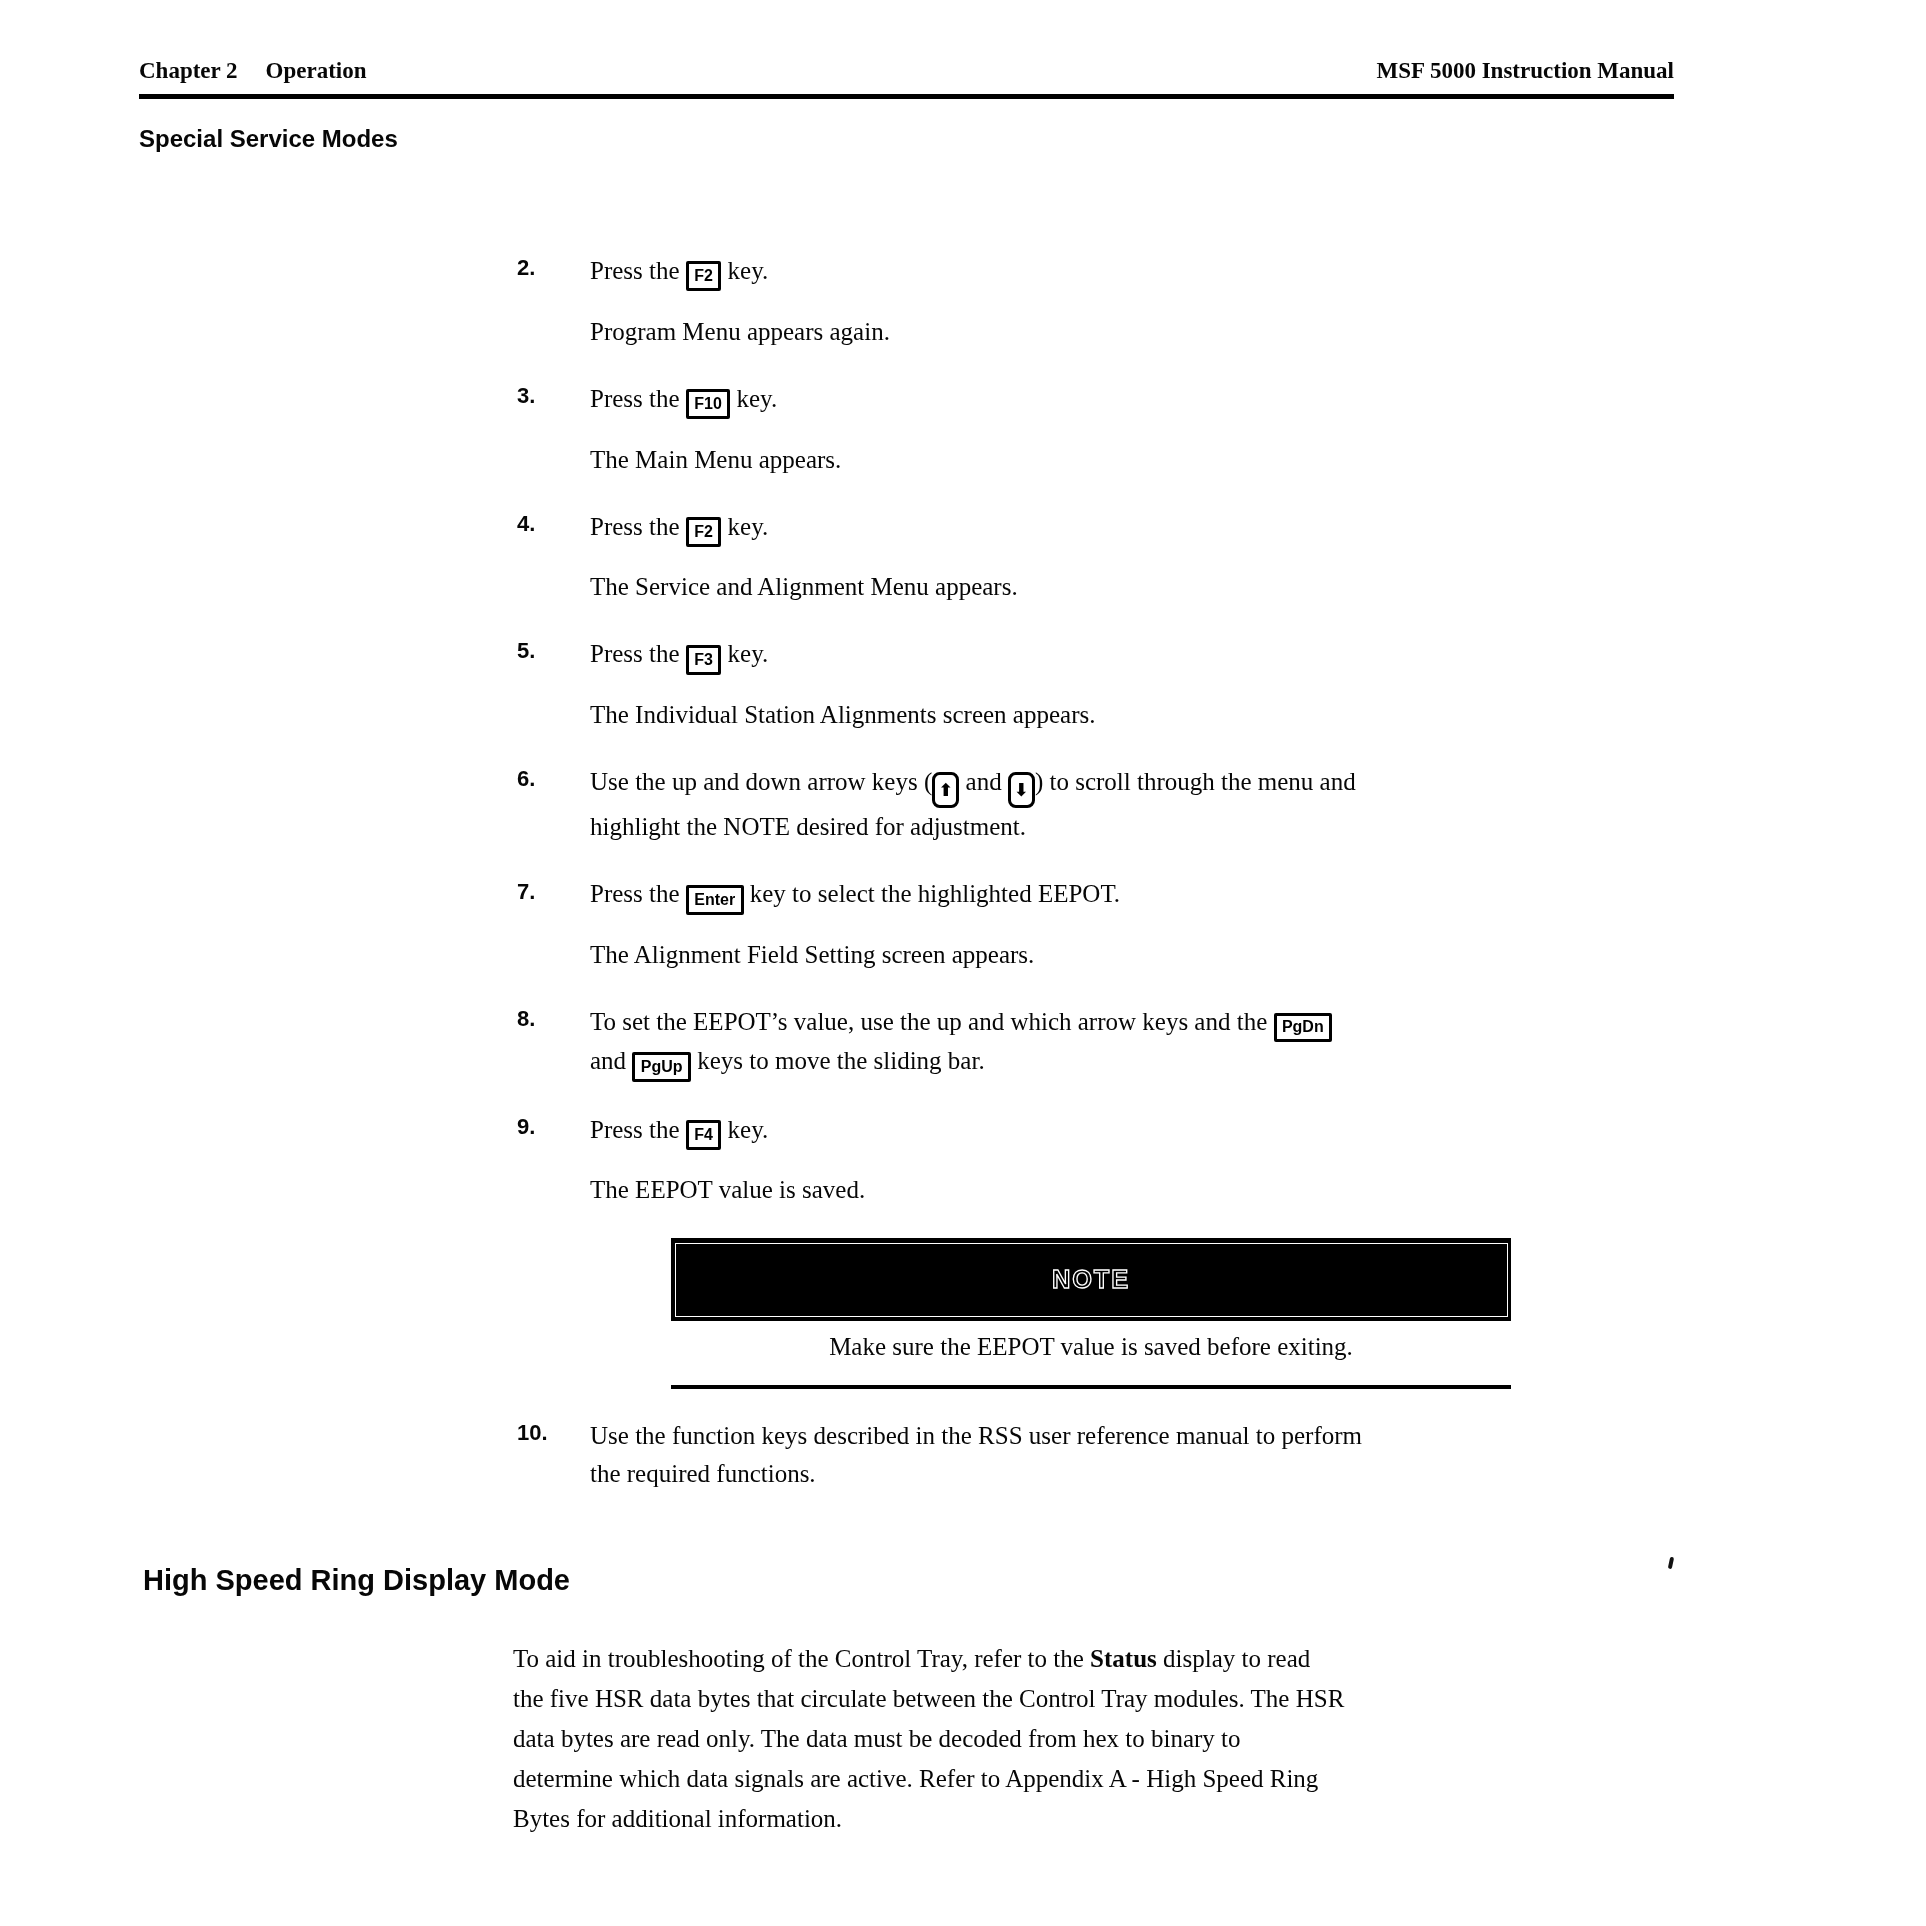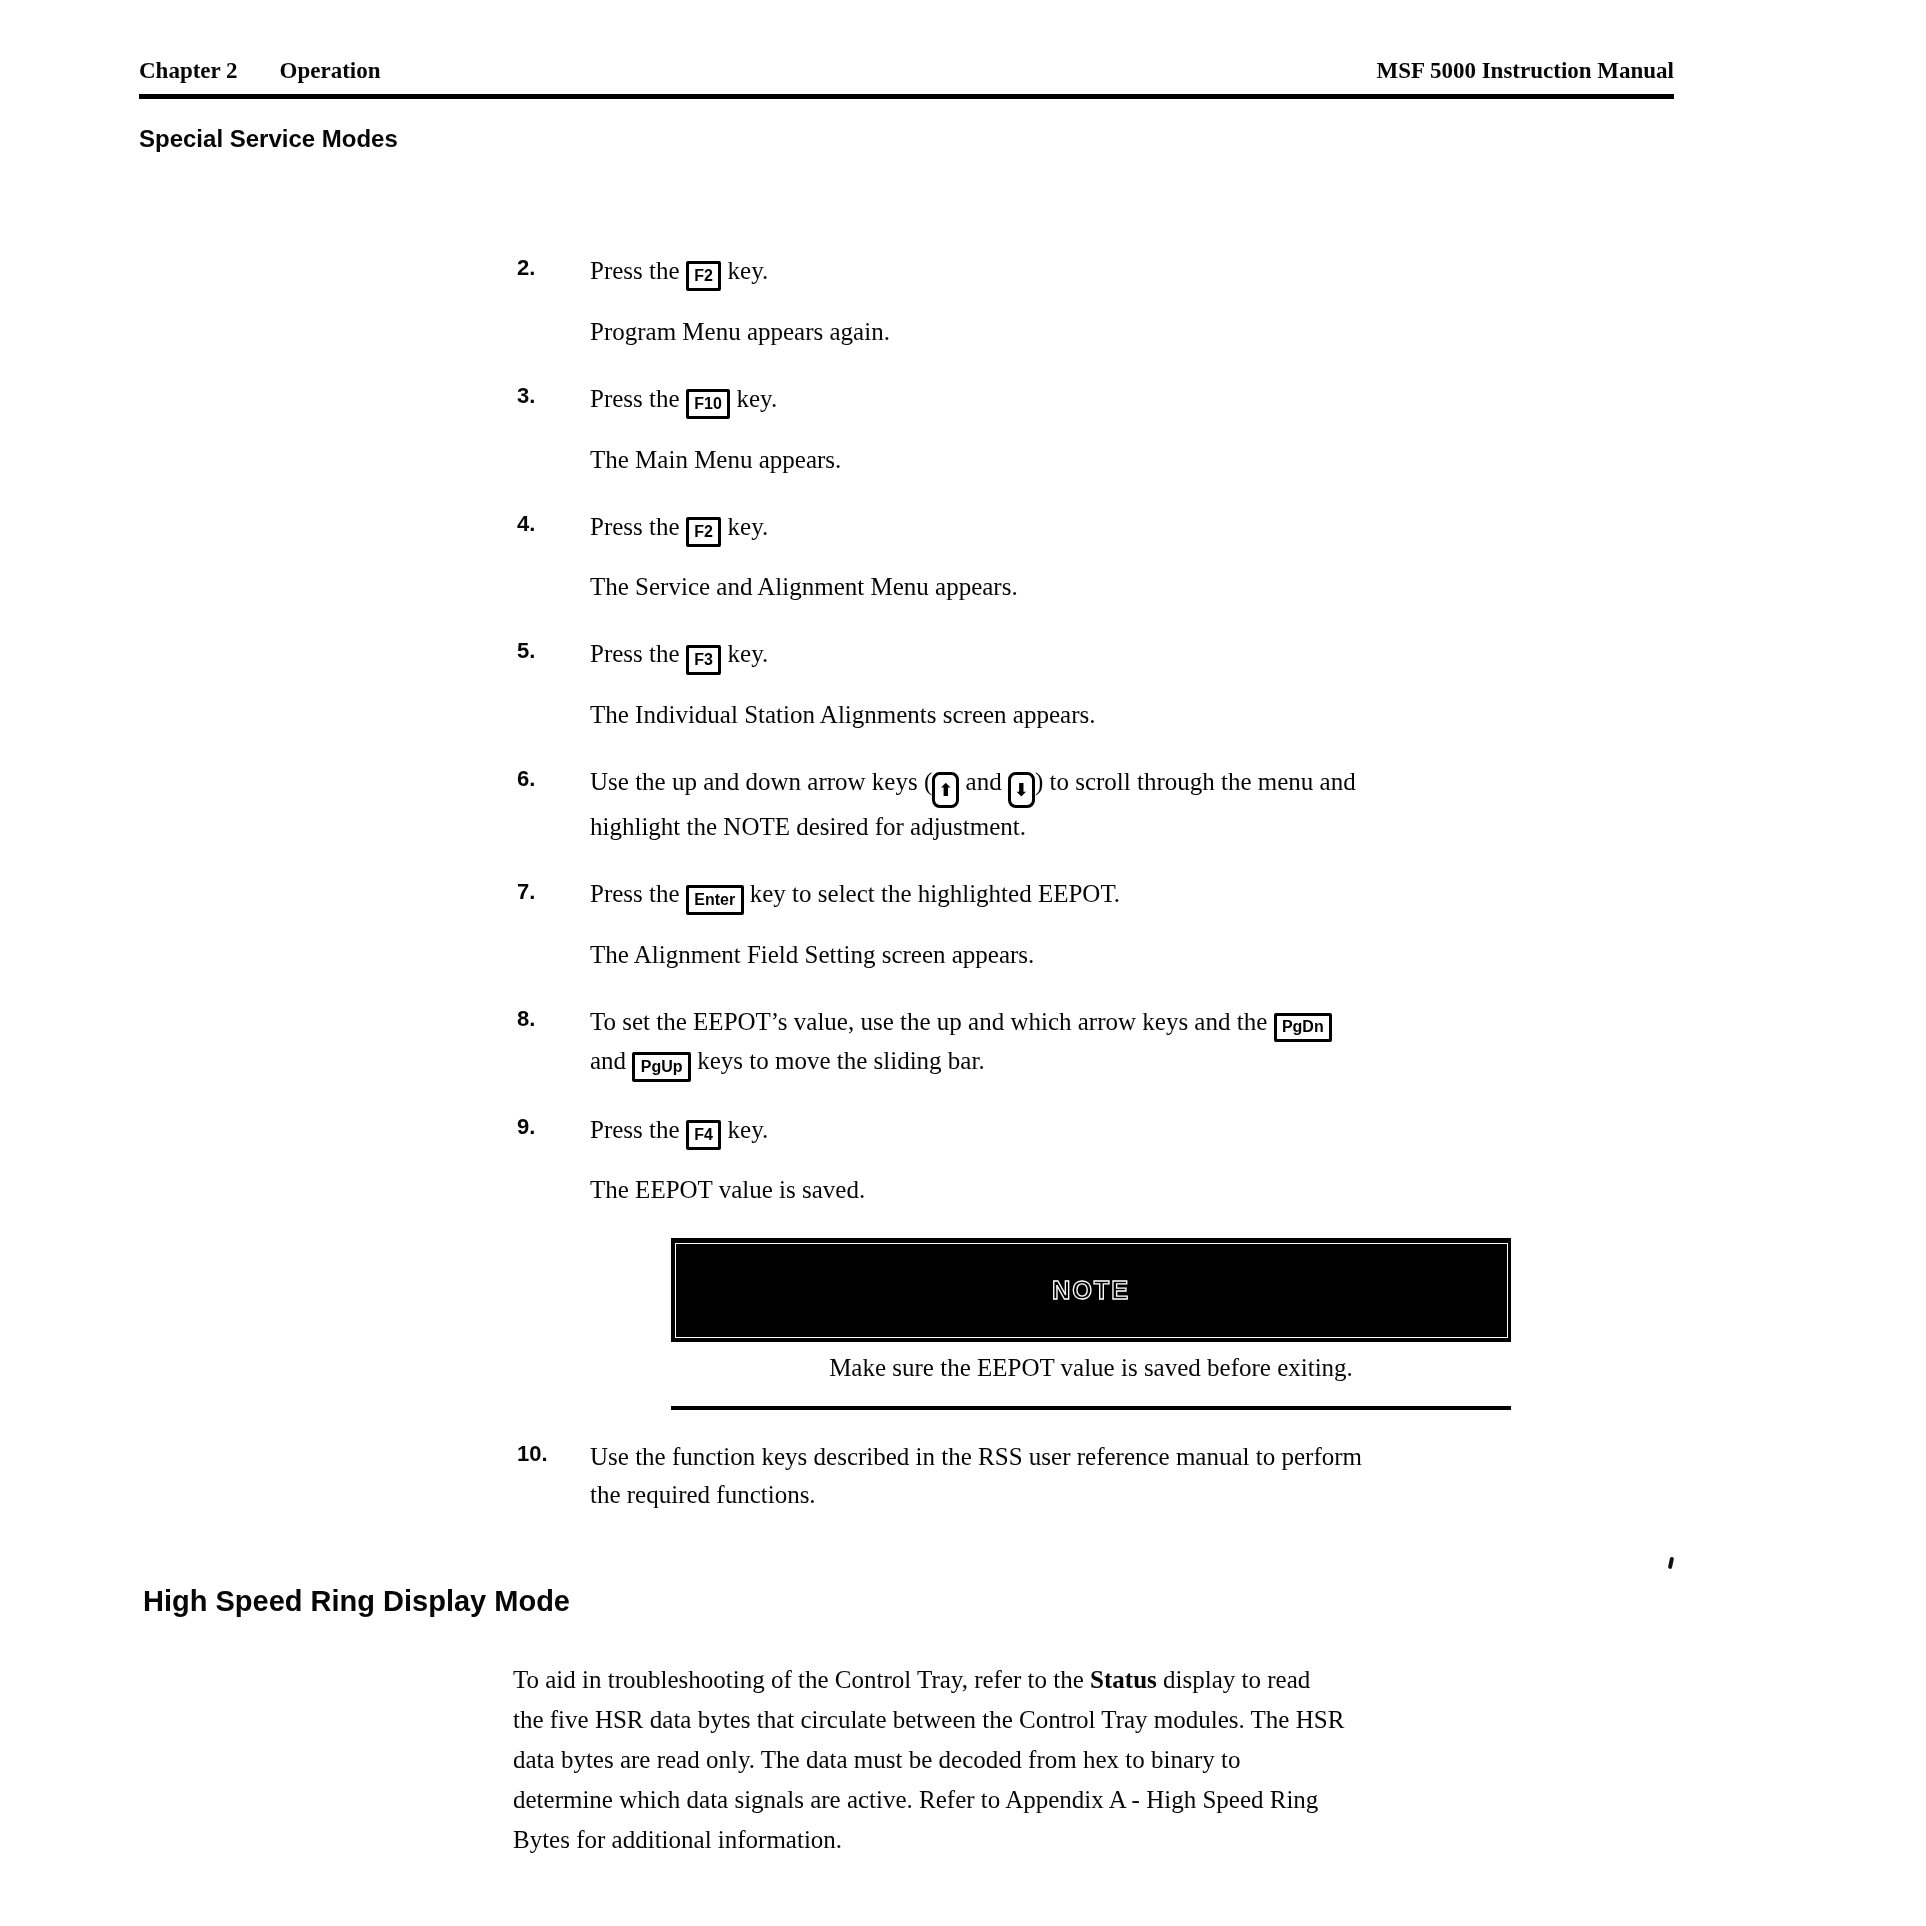--- a/index.html
+++ b/index.html
@@ -9,21 +9,21 @@
     background:#ffffff;
     color:#070707;
     font-family:"Liberation Serif", serif;
     box-sizing:border-box;
     padding:58px 263px 0 139px;
     overflow:hidden;
   }
   
   .header{display:flex;justify-content:space-between;align-items:baseline;
     font-family:"Liberation Serif", serif;font-weight:700;font-size:23px;}
-  .h-left .hsp{margin-left:42px;}
+  .h-left .hsp{margin-left:28px;}
   .rule{height:5px;background:#000;margin-top:10px;}
   .subheading{font-family:"Liberation Sans", sans-serif;font-weight:700;
     font-size:24px;margin-top:26px;}
   
   .steps{margin:99px 0 0 378px;}
   .step{display:flex;margin-bottom:29px;}
   .num{flex:none;width:73px;font-family:"Liberation Sans", sans-serif;
     font-weight:700;font-size:22px;padding-top:3.1px;}
   .body{font-size:25px;line-height:38px;max-width:1102px;}
   .result{margin-top:21.6px;}
@@ -35,21 +35,21 @@
     font-size:16px;line-height:1;color:#000;background:#fff;
     border:3.1px solid #000;border-radius:2px;
     padding:3.9px 5.4px;vertical-align:-2.3px;letter-spacing:0;
   }
   .key.arrow{
     font-family:"DejaVu Sans", sans-serif;font-size:17.7px;
     padding:6.2px 3.1px;border-radius:7.7px;vertical-align:-5.4px;
   }
   
   .notewrap{margin:11.6px 0 0 532px;width:840px;}
-  .notebox{position:relative;height:104px;background:#000;
+  .notebox{position:relative;height:83px;background:#000;
     display:flex;align-items:center;justify-content:center;}
   .notebox::after{content:"";position:absolute;inset:4.2px 3.5px;border:1.5px solid #fff;}
   .notelabel{position:relative;z-index:1;
     font-family:"Liberation Sans", sans-serif;font-weight:700;font-size:25.4px;
     letter-spacing:1.9px;color:#000;-webkit-text-stroke:1.3px #ffffff;
     text-shadow:0 0 0.4px #fff;}
   .notetext{font-size:25px;text-align:center;margin-top:6.2px;line-height:38px;}
   .noterule{height:4.2px;background:#000;margin-top:19px;}
   .steps.after-note{margin-top:28px;}
   

